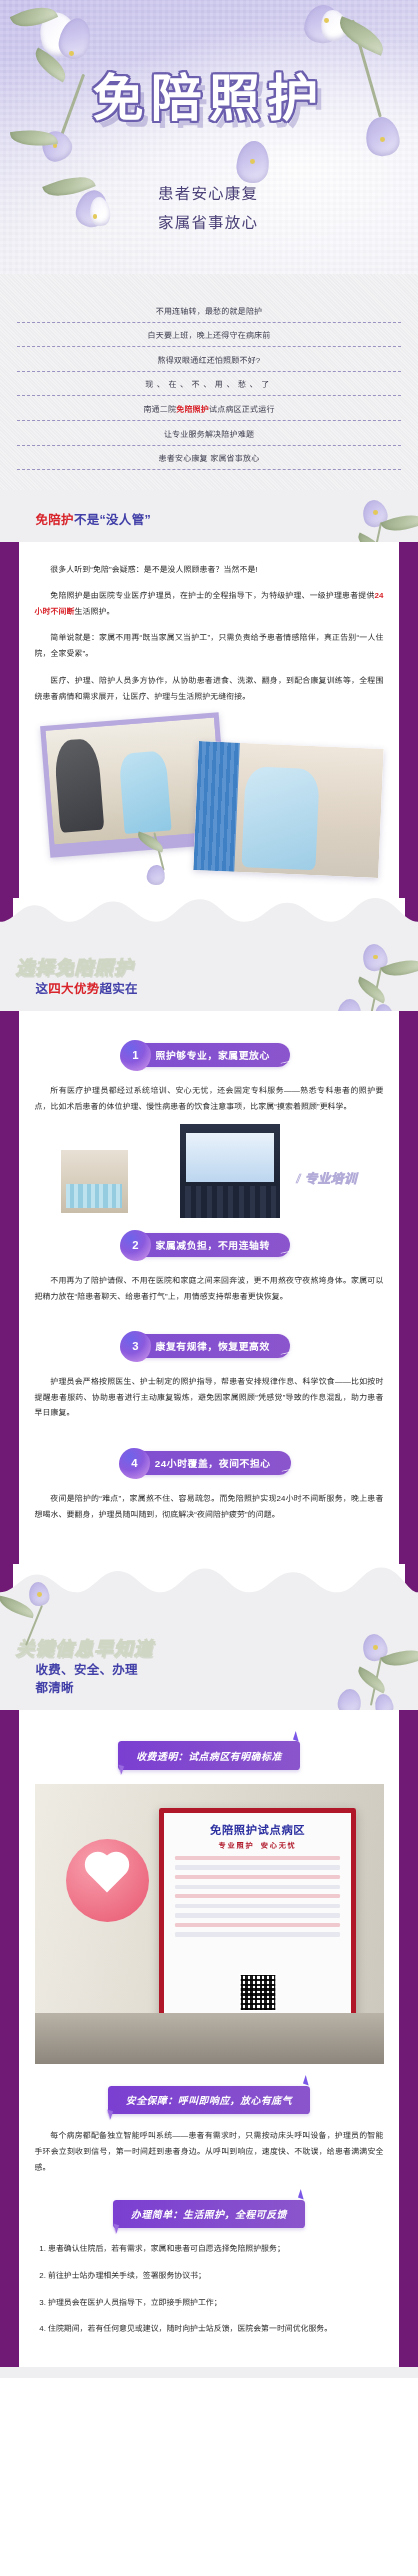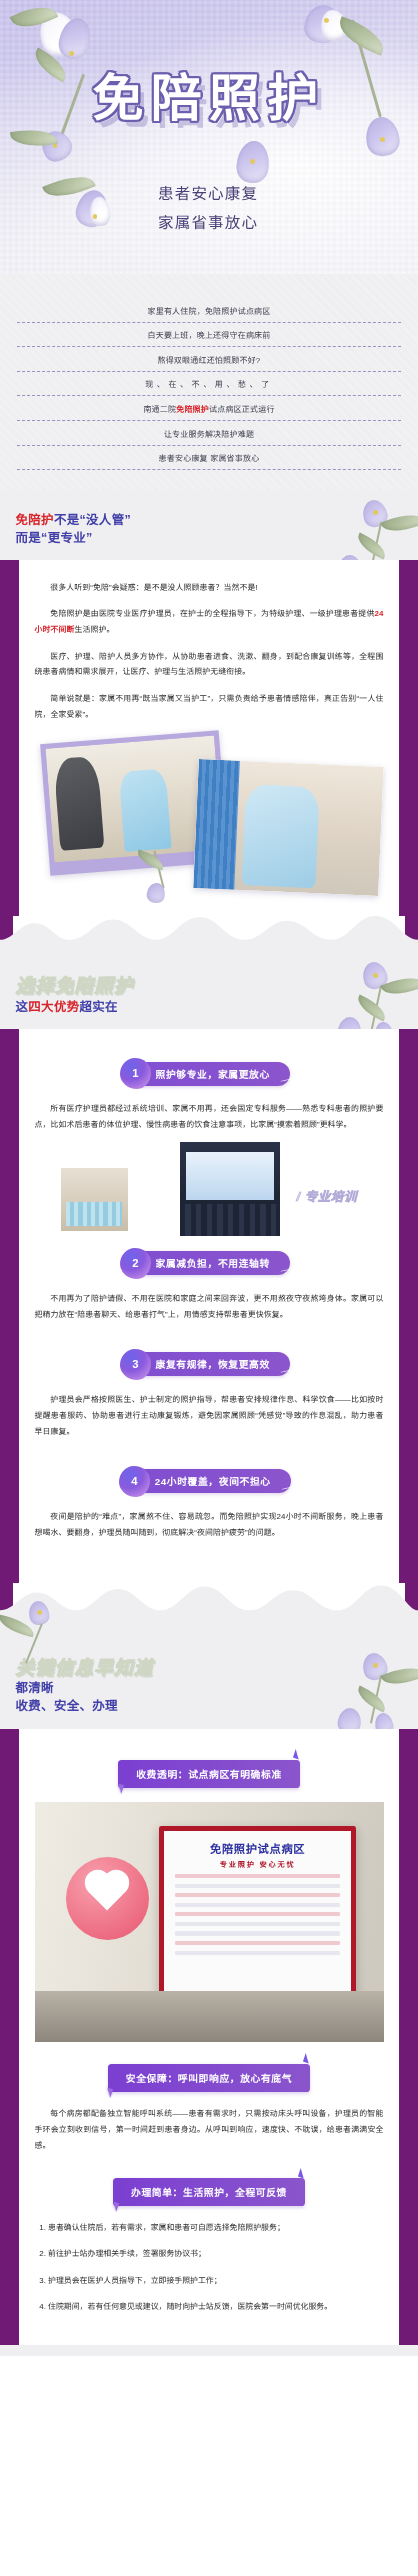--- a/index.html
+++ b/index.html
@@ -87,21 +87,21 @@
   }
   .sec-head .ghost{
     font-size:18.5px; font-weight:900; font-style:italic; letter-spacing:1.2px;
     color:#f2f2f4;
     -webkit-text-stroke:1px #cfd6c3;
     text-shadow:1.2px 1.8px 0 rgba(180,190,165,.45);
     line-height:1.05;
   }
   .sec-head .subline{
     margin-top:2.4px; font-size:12.5px; font-weight:800; letter-spacing:0.3px;
-    color:#4240a8; line-height:1.45;
+    color:#4240a8; line-height:1.45;margin-left:20px;
   }
   .sec-head .subline .red{ color:#d8232a; }
   .sec-head .subline .blue{ color:#4240a8; }
 
   
   .card{
     position:relative; margin:0 19px; background:#ffffff; padding:20px 15.5px 18px;
   }
   .card.tight{ padding-top:15.5px; }
   .para{
@@ -198,21 +198,21 @@
     content:""; position:absolute; left:0; bottom:0; width:100%; height:34%;
     background:repeating-linear-gradient(90deg,#1d2436 0 5.4px,#2b3448 5.4px 10.7px);
   }
   .train-label{
     position:absolute; left:262px; top:43px;
     font-size:12.5px; font-weight:900; font-style:italic; letter-spacing:0.6px;
     color:#f7f6fa; -webkit-text-stroke:0.7px #b3abd8;
   }
 
   
-  .ribbon-wrap{ text-align:center; margin:15.5px 0 14.3px; position:relative; }
+  .ribbon-wrap{ text-align:center; margin:15.5px 0 14.3px; position:relative;font-style:italic; }
   .ribbon{
     display:inline-block; position:relative;
     background:linear-gradient(90deg,#7b3fd1,#8a55cc);
     color:#fff; font-size:9.8px; font-weight:800; letter-spacing:0.6px;
     padding:7.2px 18px; border-radius:3.6px;
     box-shadow:0 1.2px 3.6px rgba(110,70,180,.22);
   }
   .bf{ position:absolute; width:0;height:0; }
   .bf.left{
     left:-9.5px; bottom:-3.6px;
@@ -238,22 +238,23 @@
   .blist .red{ color:#d8232a; font-weight:800; }
 
   .nlist{ margin:12px 0 2.4px; padding:0 2.4px; }
   .nlist li{
     list-style:none; margin-bottom:12px;
     font-size:7.9px; color:#2b2b2b; line-height:1.85; padding-left:2.4px;
   }
 
   
   .big-photo{
-    margin:4.8px 0 2.4px; height:240px; position:relative; overflow:hidden;
+    margin:4.8px 0 2.4px; height:280px; position:relative; overflow:hidden;
     background:linear-gradient(180deg,#e9e6df 0%, #dfdbd2 42%, #cfcbc2 100%);
+    font-family:Liberation Mono, monospace;
   }
   .bp-wall{ position:absolute; inset:0; background:linear-gradient(100deg,#efece4,#ddd8cd 55%,#cdc8bd); }
   .bp-pinkcircle{
     position:absolute; left:31px; top:55px; width:83px; height:83px; border-radius:50%;
     background:radial-gradient(circle at 36% 30%,#f8a0ae,#e8566f);
   }
   .bp-pinkcircle .bp-heart{
     position:absolute; left:50%; top:42%; width:26px; height:26px; transform:translate(-50%,-50%) rotate(-45deg);
     background:#fff; border-radius:0 0 3.6px 0;
   }
@@ -337,50 +338,49 @@
     <h1 class="hero-title">免陪照护</h1>
 
     <div class="hero-sub">
       <div>患者安心康复</div>
       <div>家属省事放心</div>
     </div>
   </div>
 
   <div class="intro">
     <div class="noise"></div>
-    <div class="intro-row">家里有人住院，免陪照护试点病区</div>
+    <div class="intro-row">不用连轴转，最愁的就是陪护</div>
     <div class="intro-row">白天要上班，晚上还得守在病床前</div>
     <div class="intro-row">熬得双眼通红还怕照顾不好?</div>
     <div class="intro-row spaced">现、在、不、用、愁、了</div>
     <div class="intro-row"><span>南通二院</span><span class="hl">免陪照护</span><span>试点病区正式运行</span></div>
     <div class="intro-row">让专业服务解决陪护难题</div>
     <div class="intro-row">患者安心康复 家属省事放心</div>
   </div>
 
   <div class="sec-head">
     <div class="flower" style="left:349px;top:9.5px;">
       <div class="petal" style="left:14.3px;top:0;width:24px;height:27.4px;transform:rotate(-14deg);"></div>
       <div class="dot-y" style="left:24px;top:10.7px;"></div>
       <div class="stem" style="left:26px;top:22.6px;width:2.4px;height:49px;transform:rotate(12deg);"></div>
       <div class="leaf" style="left:33px;top:15.5px;width:42px;height:15.5px;transform:rotate(-20deg);"></div>
       <div class="leaf" style="left:6px;top:39px;width:33px;height:14.3px;transform:rotate(26deg);"></div>
       <div class="petal" style="left:-10.7px;top:55px;width:22.6px;height:26px;transform:rotate(8deg);"></div>
       <div class="petal" style="left:26px;top:60px;width:18px;height:21.5px;transform:rotate(-10deg);"></div>
     </div>
     <div class="subline">
       <span class="red">免陪护</span><span>不是“没人管”</span>
-      <div>而是“更专业”</div>
     </div>
   </div>
 
   <div class="card">
     <p class="para">很多人听到“免陪”会疑惑：是不是没人照顾患者？当然不是!</p>
     <p class="para"><span>免陪照护是由医院专业医疗护理员，在护士的全程指导下，为特级护理、一级护理患者提供</span><span class="red">24小时不间断</span><span>生活照护。</span></p>
+    <p class="para">简单说就是：家属不用再“既当家属又当护工”，只需负责给予患者情感陪伴，真正告别“一人住院，全家受累”。</p>
     <p class="para">医疗、护理、陪护人员多方协作，从协助患者进食、洗漱、翻身，到配合康复训练等，全程围绕患者病情和需求展开，让医疗、护理与生活照护无缝衔接。</p>
-    <p class="para">简单说就是：家属不用再“既当家属又当护工”，只需负责给予患者情感陪伴，真正告别“一人住院，全家受累”。</p>
 
     <div class="collage">
       <div class="photo ph1">
         <div class="inner">
             <div class="img-ward"></div>
           </div>
       </div>
       <div class="photo ph2">
         <div class="inner">
             <div class="img-bed"></div>
@@ -416,21 +416,21 @@
 
   <div class="card tight">
 
     <div class="pill-wrap">
       <div class="pill">
         <span class="num">1</span>
         <span class="ptxt">照护够专业，家属更放心</span>
         <span class="swoosh"></span>
       </div>
     </div>
-    <p class="para">所有医疗护理员都经过系统培训、家属不用再，还会固定专科服务——熟悉专科患者的照护要点，比如术后患者的体位护理、慢性病患者的饮食注意事项，比家属“摸索着照顾”更科学。</p>
+    <p class="para">所有医疗护理员都经过系统培训、安心无忧，还会固定专科服务——熟悉专科患者的照护要点，比如术后患者的体位护理、慢性病患者的饮食注意事项，比家属“摸索着照顾”更科学。</p>
     <div class="train-row">
       <div class="train-a"></div>
       <div class="train-b"></div>
       <div class="train-label">/ 专业培训</div>
     </div>
 
     <div class="pill-wrap" style="margin-top:32px;">
       <div class="pill">
         <span class="num">2</span>
         <span class="ptxt">家属减负担，不用连轴转</span>
@@ -475,22 +475,22 @@
       <div class="petal" style="left:14.3px;top:0;width:24px;height:27.4px;transform:rotate(-14deg);"></div>
       <div class="dot-y" style="left:24px;top:10.7px;"></div>
       <div class="stem" style="left:26px;top:22.6px;width:2.4px;height:49px;transform:rotate(12deg);"></div>
       <div class="leaf" style="left:33px;top:15.5px;width:42px;height:15.5px;transform:rotate(-20deg);"></div>
       <div class="leaf" style="left:6px;top:39px;width:33px;height:14.3px;transform:rotate(26deg);"></div>
       <div class="petal" style="left:-10.7px;top:55px;width:22.6px;height:26px;transform:rotate(8deg);"></div>
       <div class="petal" style="left:26px;top:60px;width:18px;height:21.5px;transform:rotate(-10deg);"></div>
     </div>
     <div class="ghost">关键信息早知道</div>
     <div class="subline">
+      <div>收费、安全、办理</div>
       <div>都清晰</div>
-      <div>收费、安全、办理</div>
     </div>
   </div>
 
   <div class="card tight">
 
     <div class="ribbon-wrap">
       <span class="ribbon">
         <i class="bf left"></i>
         <i class="bf right"></i>
         <span>收费透明：试点病区有明确标准</span>

